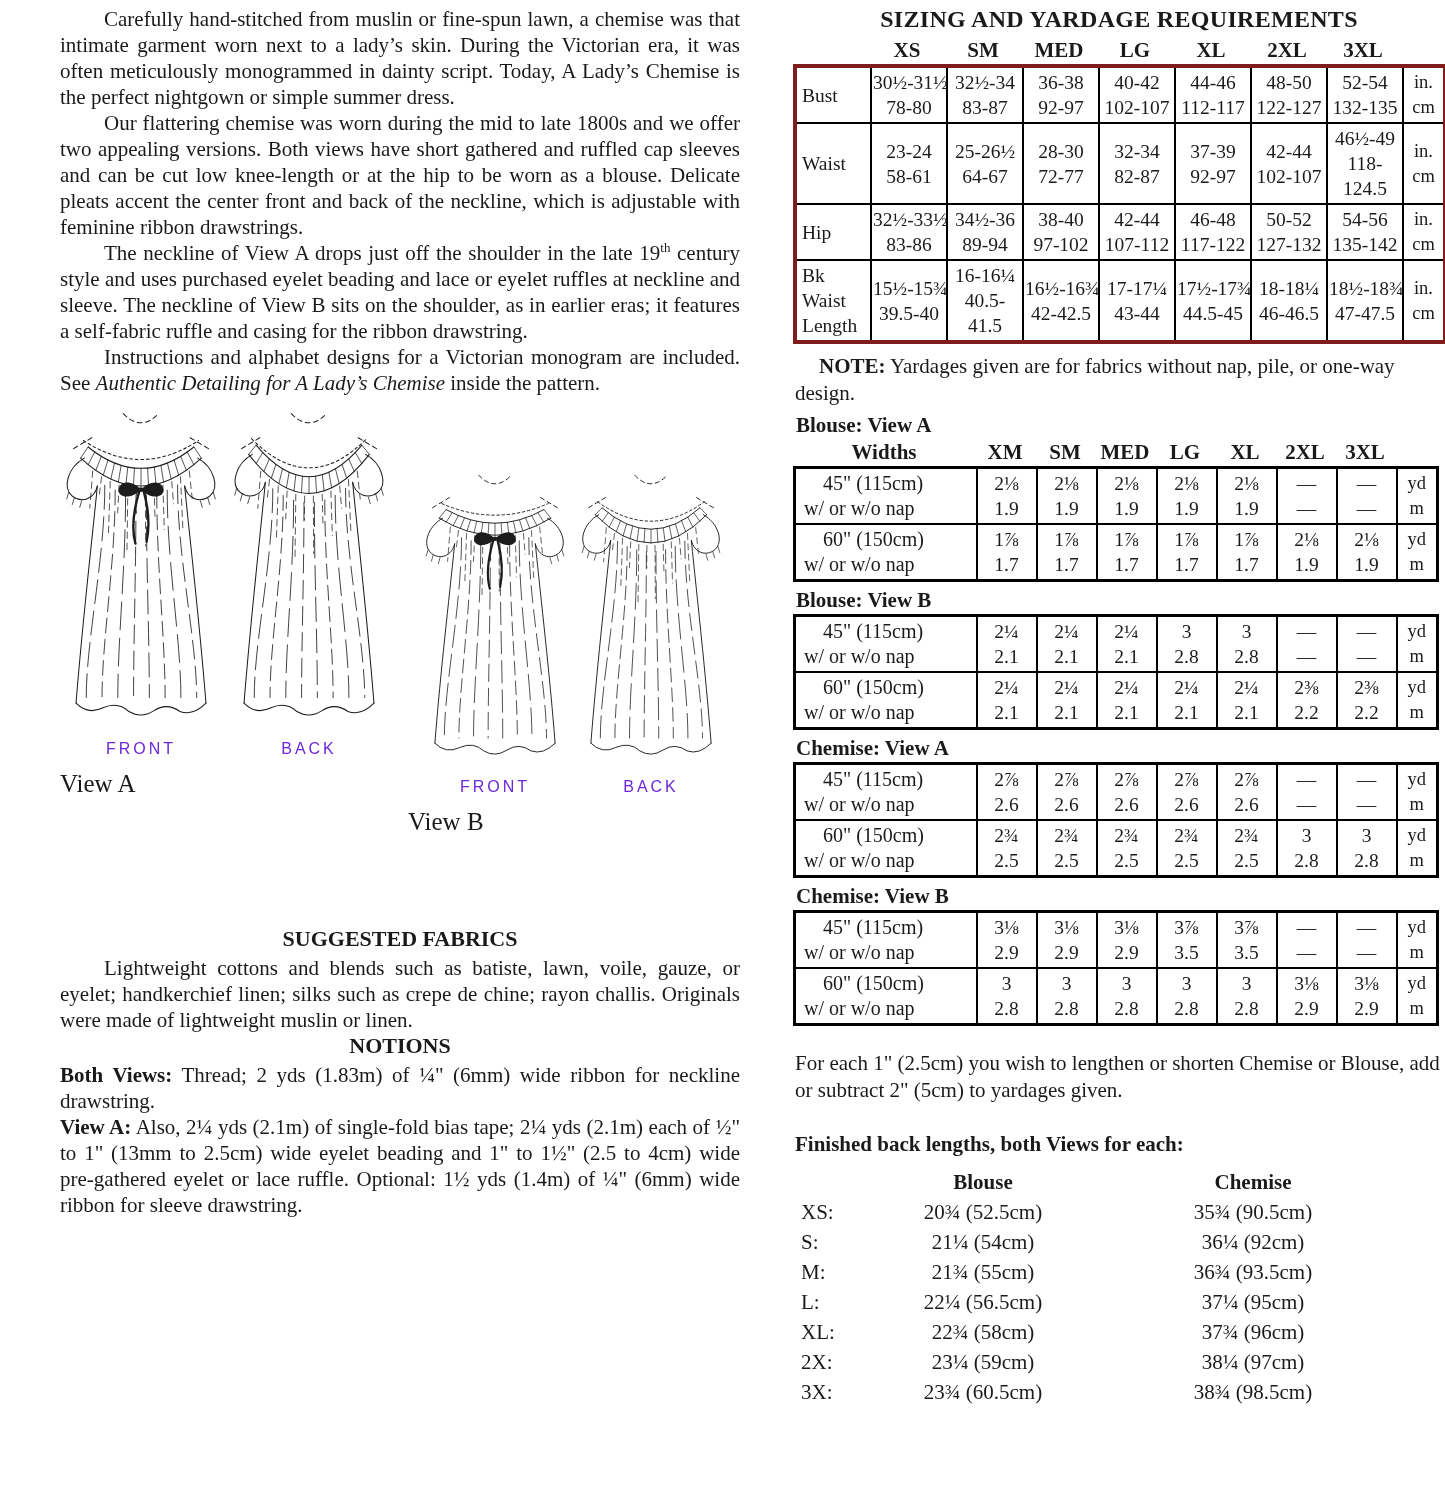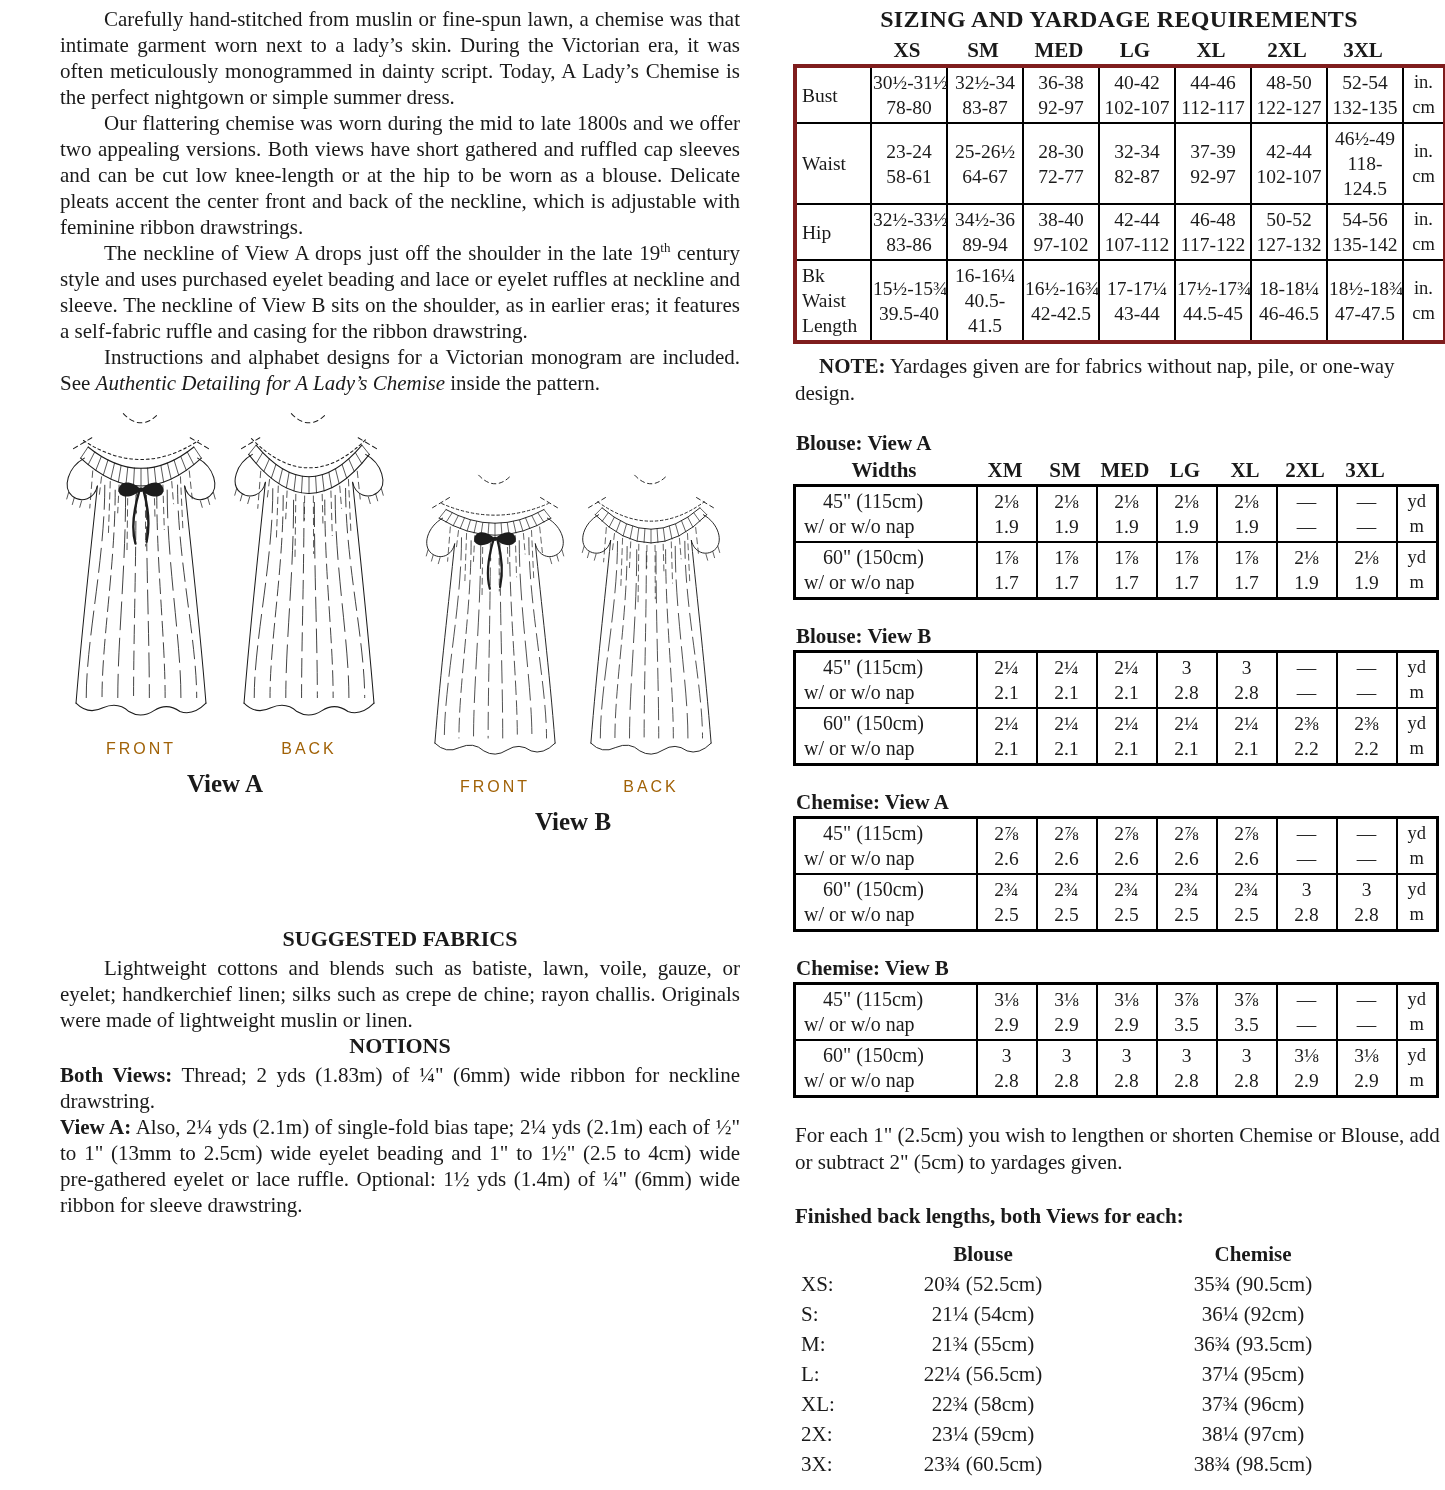--- a/index.html
+++ b/index.html
@@ -13,22 +13,22 @@
   p.body{font-size:21px;line-height:26px;margin:0;text-align:justify;}
   p.indent{text-indent:44px;}
   p.body sup{font-size:13px;line-height:0;}
   .illustrations{position:relative;height:508px;margin-top:12px;}
   .view-group{position:absolute;width:330px;}
   .pos-a{left:0;top:0;}
   .pos-b{left:348px;top:62px;}
   .figures{display:flex;justify-content:center;align-items:flex-end;gap:10px;}
   .figures figure{margin:0;text-align:center;}
   .figures figcaption{font-family:"Liberation Sans","DejaVu Sans",sans-serif;font-size:16px;
-                      letter-spacing:3px;color:#a16207;margin-top:5px;}
-  .view-caption{text-align:center;font-weight:bold;font-size:25px;margin-top:12px;}
+                      letter-spacing:3px;color:#6d28d9;margin-top:5px;}
+  .view-caption{font-weight:normal;font-size:25px;margin-top:12px;}
   .centerhead{font-size:22px;font-weight:bold;text-align:center;margin:0 0 3px;}
   .fabrics-gap{margin-top:10px;}
   .notions-gap{margin-top:0;}
   p.leadp{font-size:21px;line-height:26px;margin:0;text-align:justify;}
   p.leadp b{font-weight:bold;}
 
   
   .sizing-title{font-size:24px;font-weight:bold;text-align:center;margin:4px 0 4px;letter-spacing:.3px;}
   .headgrid{display:grid;}
   .szgrid{grid-template-columns:76px repeat(7,76px) 42px;width:650px;}
@@ -41,21 +41,21 @@
   .sztable td div,.ytable td div{line-height:25px;}
   .sztable .c-lbl{width:76px}.sztable .c-size{width:76px}.sztable .c-unit{width:42px}
   .ytable .yc-lbl{width:182px}.ytable .yc-size{width:60px}.ytable .yc-unit{width:41px}
   td.lblcell{text-align:left;padding-left:5px;}
   td.ylbl{text-align:left;font-size:20px;}
   td.ylbl div:first-child{padding-left:26px;}
   td.ylbl div:last-child{padding-left:7px;}
   td.unitcell{font-size:18.5px;padding:2px 2px;}
   p.note{font-size:21px;line-height:27px;margin:9px 0 0 2px;text-align:left;}
   p.note b{font-weight:bold;margin-left:24px;}
-  .yblock{margin-top:23px;}
+  .yblock{margin-top:5px;}
   .ytitle{font-weight:bold;font-size:21px;line-height:26px;margin:0 0 1px 3px;}
   p.lengthen{font-size:21px;line-height:27px;margin:24px 0 0 2px;text-align:left;}
   .flhead{font-weight:bold;font-size:21px;margin:28px 0 10px 2px;}
   .flgrid{display:grid;grid-template-columns:64px 240px 300px;font-size:21px;line-height:30px;margin-left:6px;}
   .flc{text-align:center;}
   .fls{text-align:left;padding-left:2px;}
   .flh{font-weight:bold;}
 </style>
 </head>
 <body>

